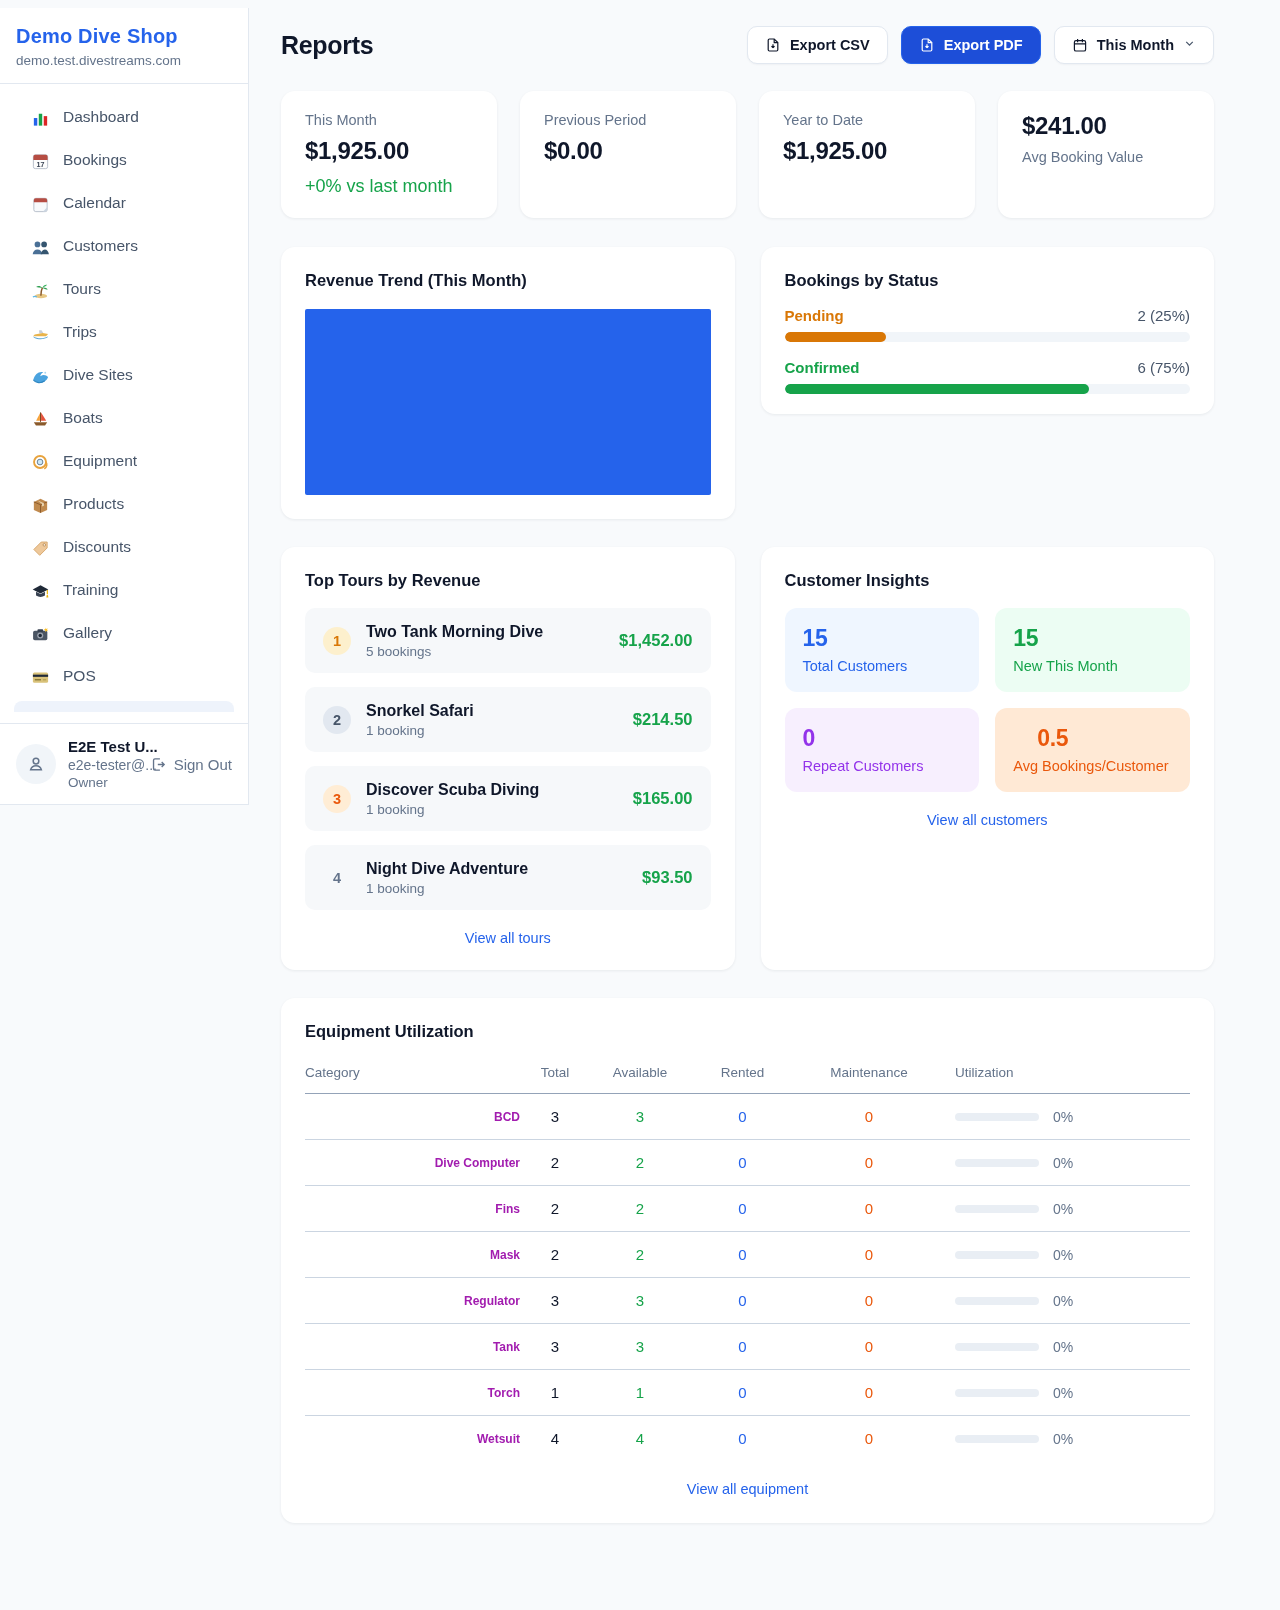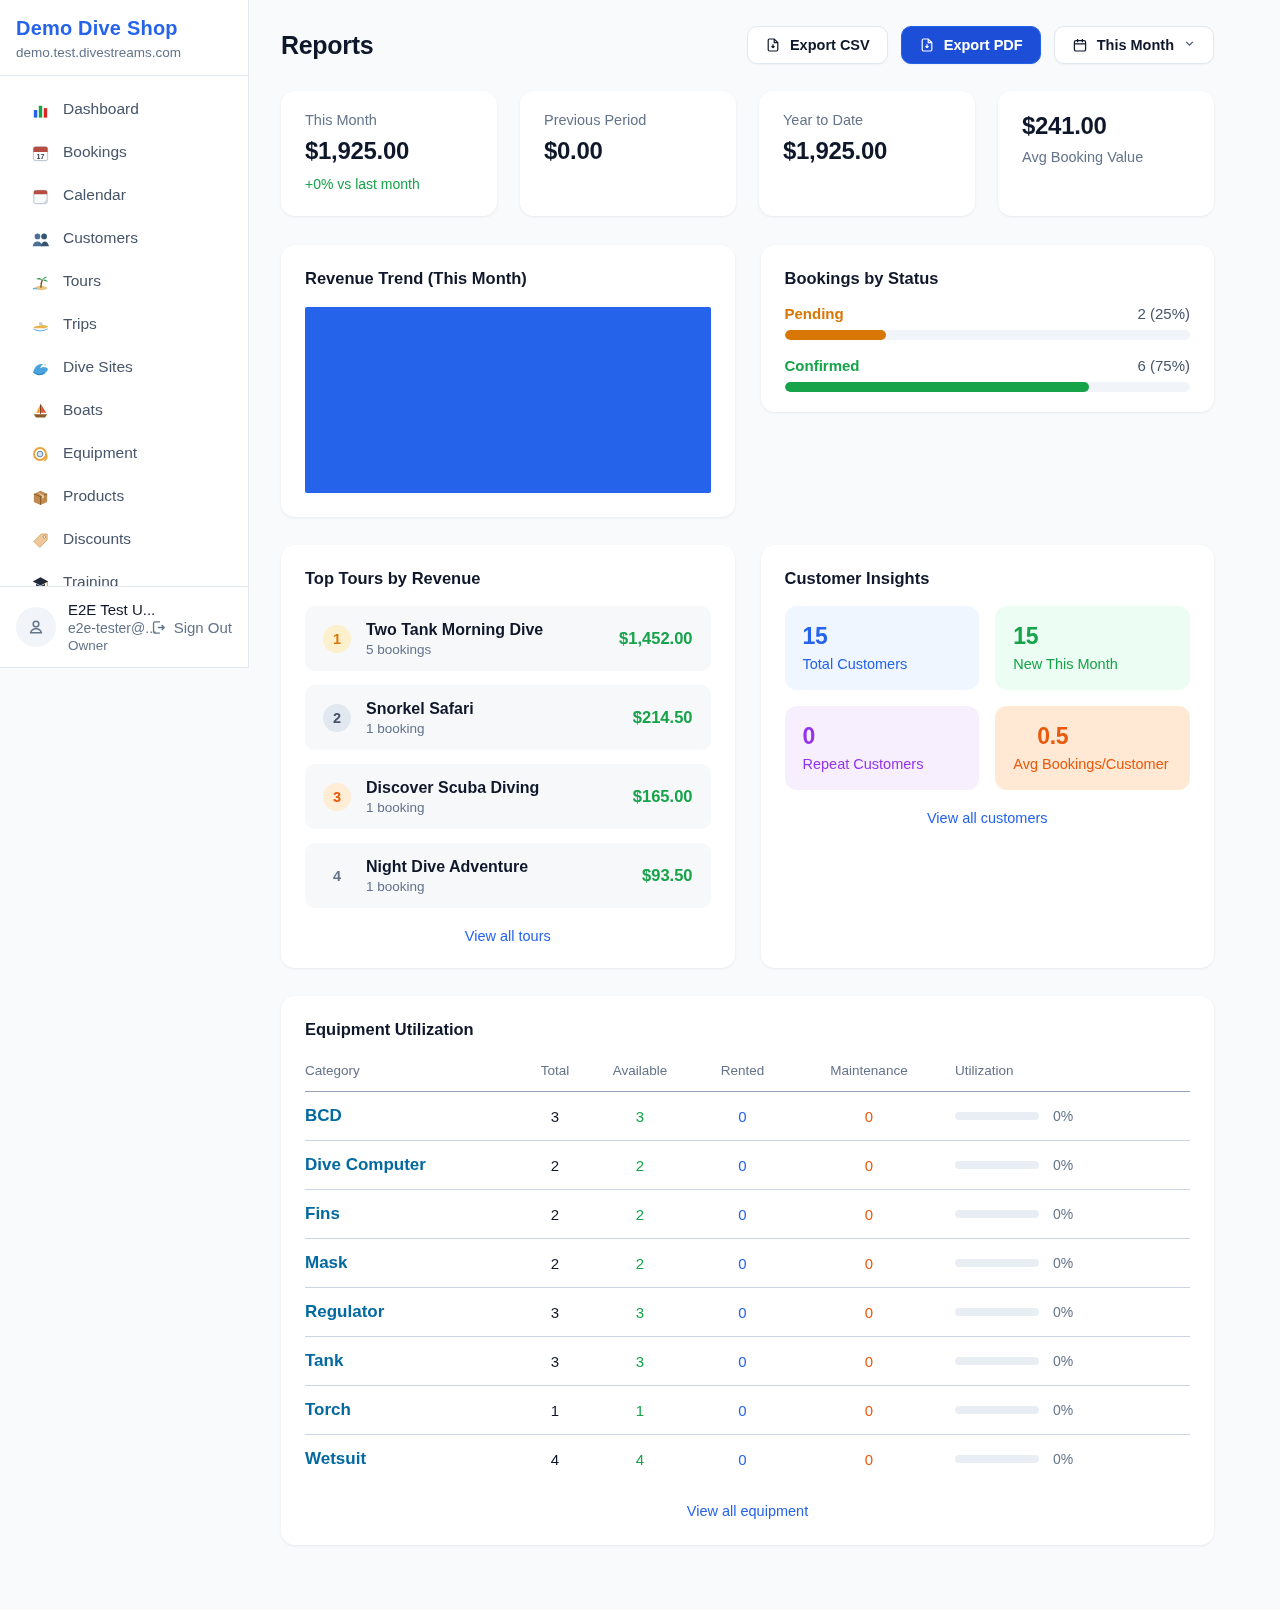--- a/index.html
+++ b/index.html
@@ -6,22 +6,22 @@
   html,body { width:1280px; height:1610px; }
   body {
     font-family:"Liberation Sans", sans-serif;
     background:#f8fafc;
     color:#0f172a;
     position:relative;
     overflow:hidden;
   }
   
   .sidebar {
-    position:absolute; left:0; top:0;
-    width:249px; height:668px;
+    position:absolute; left:0; top:8px;
+    width:249px; height:797px;
     background:#fff;
     border-right:1px solid #e2e8f0;
     border-bottom:1px solid #e2e8f0;
     display:flex; flex-direction:column;
   }
   .sidebar-header { padding:17px 16px 15px; border-bottom:1px solid #e2e8f0; }
   .shop-name { font-size:20px; font-weight:bold; color:#2563eb; letter-spacing:.2px; }
   .shop-domain { font-size:13.5px; color:#64748b; margin-top:5px; }
   .sidebar-nav { flex:1; padding:14px 14px 0; overflow:hidden; }
   .nav-item {
@@ -35,21 +35,21 @@
   .nav-sliver { height:11px; border-radius:8px 8px 0 0; background:#eef3fb; margin-top:2px; }
   .sidebar-user {
     border-top:1px solid #e2e8f0;
     padding:14px 16px; display:flex; align-items:center; gap:12px;
   }
   .avatar {
     width:40px; height:40px; border-radius:50%; background:#f1f5f9;
     display:flex; align-items:center; justify-content:center; flex:0 0 40px;
   }
   .user-info { flex:1; min-width:0; }
-  .user-name { font-size:15px; font-weight:normal; color:#0f172a; white-space:nowrap; }
+  .user-name { font-size:15px; font-weight:bold; color:#0f172a; white-space:nowrap; }
   .user-email { font-size:14px; color:#64748b; margin-top:2px; white-space:nowrap; }
   .user-role { font-size:13.5px; color:#64748b; margin-top:2px; }
   .sign-out { display:flex; align-items:center; gap:7px; color:#64748b; font-size:15px; cursor:pointer; white-space:nowrap; }
 
   
   .main { position:absolute; left:249px; top:0; width:1031px; padding:26px 66px 0 32px; }
   .page-header { display:flex; align-items:center; justify-content:space-between; margin-bottom:27px; }
   .page-title { font-size:25px; font-weight:bold; color:#0f172a; letter-spacing:-.3px; }
   .header-actions { display:flex; gap:13px; }
   .btn {
@@ -67,21 +67,21 @@
     background:#fff; border-radius:14px;
     box-shadow:0 1px 3px rgba(15,23,42,.07);
   }
   .card-title { font-size:16.5px; font-weight:bold; color:#0f172a; }
 
   
   .stats-grid { display:grid; grid-template-columns:repeat(4,1fr); gap:23px; margin-bottom:29px; }
   .stat-card { padding:21px 24px; min-height:125px; }
   .stat-label { font-size:14.5px; color:#64748b; }
   .stat-value { font-size:24px; font-weight:bold; color:#0f172a; margin-top:9px; letter-spacing:-.3px; }
-  .stat-delta { font-size:14px; color:#16a34a; margin-top:11px; }
+  .stat-delta { font-size:18px; color:#16a34a; margin-top:11px; }
   .stat-card.value-first .stat-value { margin-top:0; }
   .stat-card.value-first .stat-label { margin-top:9px; }
 
   
   .two-col { display:grid; grid-template-columns:1fr 1fr; gap:26px; align-items:start; margin-bottom:28px; }
   .two-col.stretch { align-items:stretch; }
 
   .revenue-card { padding:24px; }
   .revenue-chart { margin-top:19px; height:186px; border-radius:2px; }
 
@@ -128,21 +128,21 @@
     border-bottom:1px solid #94a3b8;
   }
   th.col-category { text-align:left; width:215px; }
   th.col-total { width:70px; }
   th.col-available { width:100px; }
   th.col-rented { width:105px; }
   th.col-maintenance { width:148px; }
   th.col-utilization { text-align:left; padding-left:12px; }
   td { padding:14px 0; border-bottom:1px solid #cbd5e1; font-size:15px; text-align:center; }
   tr:last-child td { border-bottom:none; }
-  td.cat { text-align:left; font-size:17px; font-weight:bold; color:#0369a1; }
+  td.cat { text-align:right; font-size:12px; font-weight:bold; color:#a21caf; }
   td.total { color:#0f172a; }
   td.avail { color:#16a34a; }
   td.rented { color:#2563eb; }
   td.maint { color:#ea580c; }
   td.util { text-align:left; padding-left:12px; }
   .util-wrap { display:flex; align-items:center; gap:14px; }
   .util-track { width:84px; height:8px; border-radius:4px; background:#e9eef4; }
   .util-pct { font-size:14px; color:#64748b; }
 </style>
 </head>

